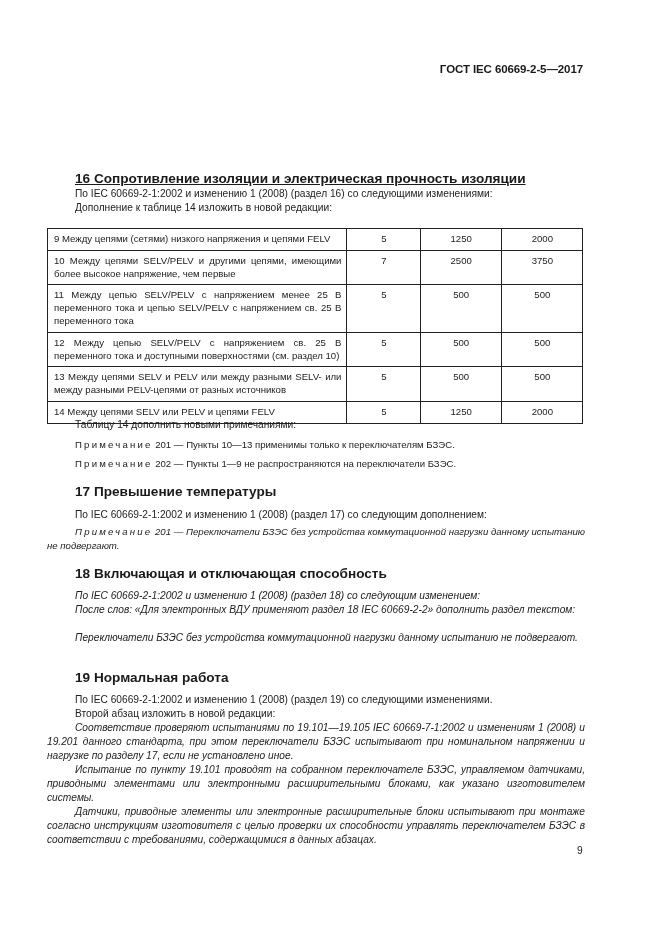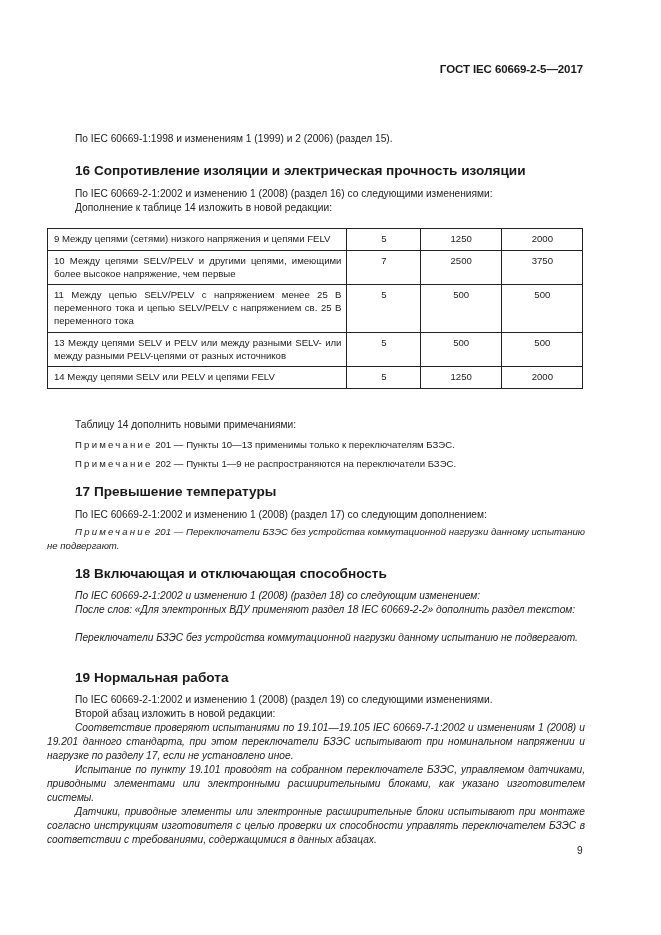--- a/index.html
+++ b/index.html
@@ -22,42 +22,47 @@
   table.tbl td.c3 { width: 68px; }
   .pagenum { position: absolute; left: 577px; top: 845px; font-size: 10.2px; }
 </style>
 </head>
 <body>
 
 <div class="page">
 
   <div class="header-code">ГОСТ IEC 60669-2-5—2017</div>
 
-  <p class="p ind" style="top:132px;">По IEC 60669-1:1998 и изменениям 1 (1999) и 2 (2006) (раздел 15).</p>
 
-  <h2 class="h2" style="top:161px;">16  Сопротивление изоляции и электрическая прочность изоляции</h2>
+  <h2 class="h2" style="top:169px;text-decoration:underline;">16  Сопротивление изоляции и электрическая прочность изоляции</h2>
   <p class="p ind" style="top:187px;">По IEC 60669-2-1:2002 и изменению 1 (2008) (раздел 16) со следующими изменениями:</p>
   <p class="p ind" style="top:201px;">Дополнение к таблице 14 изложить в новой редакции:</p>
 
   <table class="tbl">
     <tbody>
       <tr>
         <td class="desc">9  Между цепями (сетями) низкого напряжения и цепями FELV</td>
         <td class="num">5</td>
         <td class="num c2">1250</td>
         <td class="num c3">2000</td>
       </tr>
       <tr>
         <td class="desc">10  Между цепями SELV/PELV и другими цепями, имеющими более высокое напряжение, чем первые</td>
         <td class="num">7</td>
         <td class="num c2">2500</td>
         <td class="num c3">3750</td>
       </tr>
       <tr>
         <td class="desc">11  Между цепью SELV/PELV с напряжением менее 25 В переменного тока и цепью SELV/PELV с напряжением св. 25 В переменного тока</td>
+        <td class="num">5</td>
+        <td class="num c2">500</td>
+        <td class="num c3">500</td>
+      </tr>
+      <tr>
+        <td class="desc">12  Между цепью SELV/PELV с напряжением св. 25 В переменного тока и доступными поверхностями (см. раздел 10)</td>
         <td class="num">5</td>
         <td class="num c2">500</td>
         <td class="num c3">500</td>
       </tr>
       <tr>
         <td class="desc">13  Между цепями SELV и PELV или между разными SELV- или между разными PELV-цепями от разных источников</td>
         <td class="num">5</td>
         <td class="num c2">500</td>
         <td class="num c3">500</td>
       </tr>

